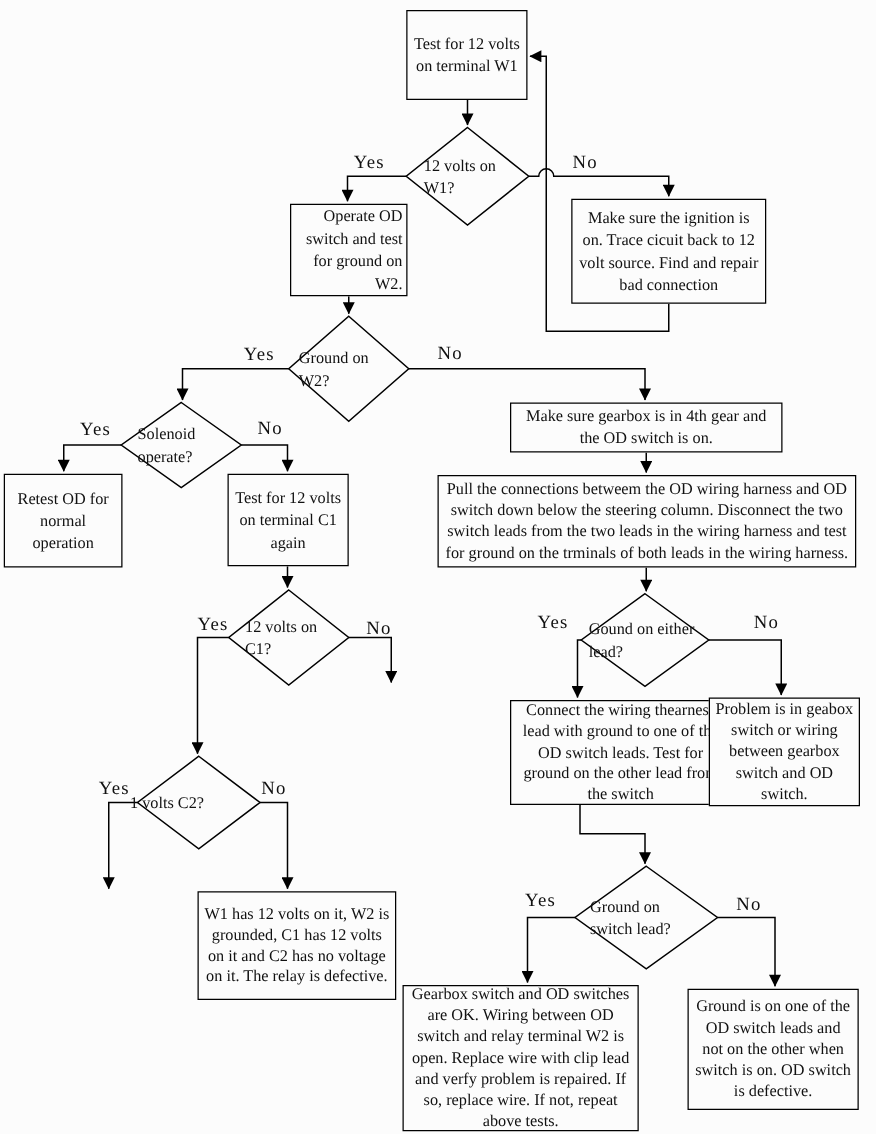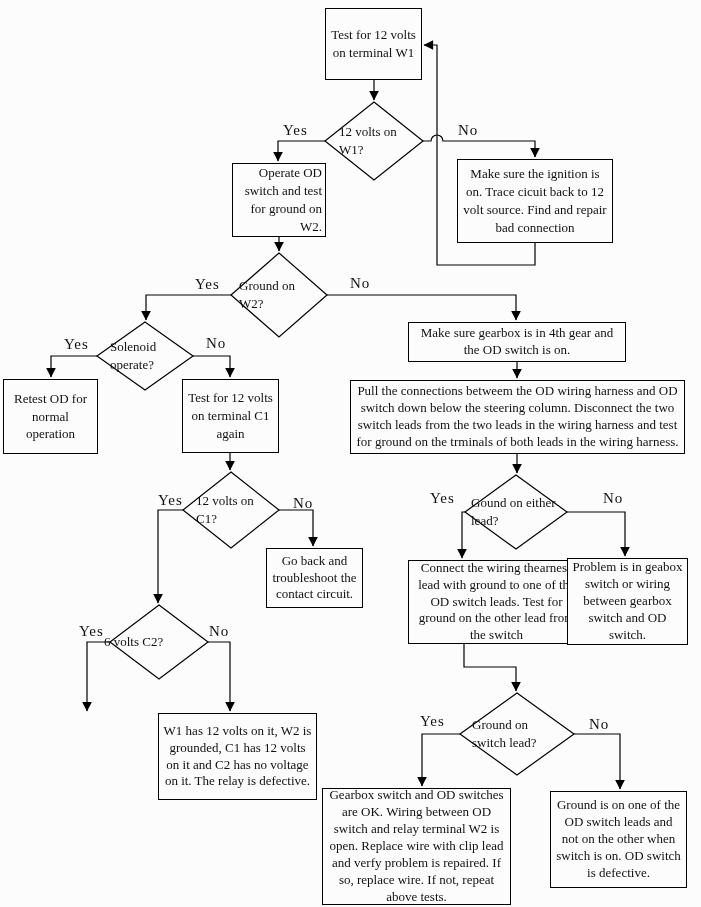--- a/index.html
+++ b/index.html
@@ -67,33 +67,32 @@
     <polygon class="dshape" points="517,693 574,734 517,775 460,734"></polygon>
   </svg>
 
   <div class="node" style="left:325px; top:8px; width:97px; height:72px;">Test for 12 volts on terminal W1</div>
   <div class="node" style="left:232px; top:163px; width:94px; height:74px;text-align:right;">Operate OD switch and test for ground on W2.</div>
   <div class="node" style="left:457px; top:159px; width:156px; height:84px;">Make sure the ignition is on. Trace cicuit back to 12 volt source.  Find and repair bad connection</div>
   <div class="node tight" style="left:408px; top:322px; width:218px; height:40px;">Make sure gearbox is in 4th gear and the OD switch is on.</div>
   <div class="node" style="left:3px; top:379px; width:95px; height:75px;">Retest OD for normal operation</div>
   <div class="node tight" style="left:350px; top:380px; width:335px; height:74px;">Pull the connections betweem the OD wiring harness and OD switch down below the steering column.  Disconnect the two switch leads from the two leads in the wiring harness and test for ground on the trminals of both leads in the wiring harness.</div>
   <div class="node" style="left:182px; top:379px; width:97px; height:74px;">Test for 12 volts on terminal C1 again</div>
-  <div class="node tight" style="left:266px; top:548px; width:97px; height:60px;">Go back and troubleshoot the contact circuit.</div>
   <div class="node tight" style="left:376px; top:560px; width:177px; height:84px;margin-left:32px;">Connect the wiring thearness lead with ground to one of the OD switch leads.  Test for ground on the other lead from the switch</div>
   <div class="node tight" style="left:567px; top:558px; width:121px; height:87px;">Problem is in geabox switch or wiring between gearbox switch and OD switch.</div>
   <div class="node tight" style="left:158px; top:713px; width:159px; height:87px;">W1 has 12 volts on it, W2 is grounded, C1 has 12 volts on it and C2 has no voltage on it.   The relay is defective.</div>
   <div class="node tight" style="left:322px; top:788px; width:189px; height:117px;">Gearbox switch and OD switches are OK. Wiring between OD switch and relay terminal W2 is open. Replace wire with clip lead and verfy problem is repaired.  If so, replace wire.  If not, repeat above tests.</div>
   <div class="node tight" style="left:550px; top:791px; width:137px; height:97px;">Ground is on one of the OD switch leads and not on the other when switch is on.  OD switch is defective.</div>
 
   <div class="dtext" style="left:374px; top:141px; width:70px;">12 volts on W1?</div>
   <div class="dtext" style="left:279px; top:295px; width:80px;">Ground on W2?</div>
   <div class="dtext" style="left:145px; top:356px; width:70px;">Solenoid operate?</div>
   <div class="dtext" style="left:231px; top:510px; width:70px;">12 volts on C1?</div>
   <div class="dtext" style="left:516px; top:512px; width:90px;">Gound on either lead?</div>
-  <div class="dtext" style="left:159px; top:642px; width:110px;">6 volts C2?</div>
+  <div class="dtext" style="left:159px; top:642px; width:110px;">1 volts C2?</div>
   <div class="dtext" style="left:517px; top:734px; width:90px;">Ground on switch lead?</div>
 
   <div class="elabel" style="left:283px; top:122px;">Yes</div>
   <div class="elabel" style="left:458px; top:122px;">No</div>
   <div class="elabel" style="left:195px; top:276px;">Yes</div>
   <div class="elabel" style="left:350px; top:275px;">No</div>
   <div class="elabel" style="left:64px; top:336px;">Yes</div>
   <div class="elabel" style="left:206px; top:335px;">No</div>
   <div class="elabel" style="left:158px; top:492px;">Yes</div>
   <div class="elabel" style="left:293px; top:495px;">No</div>

